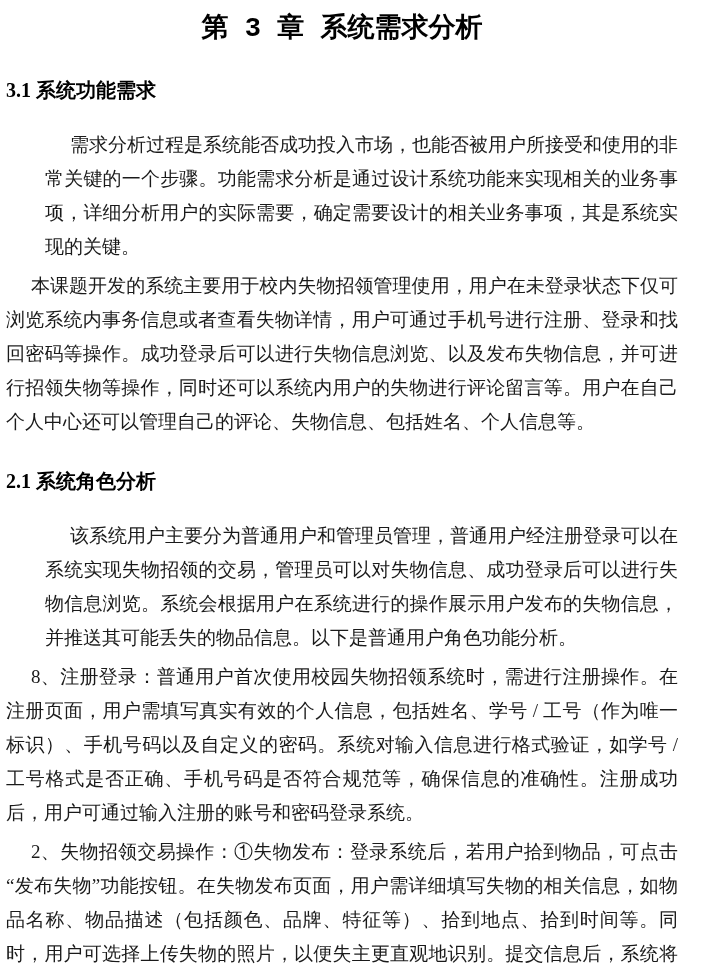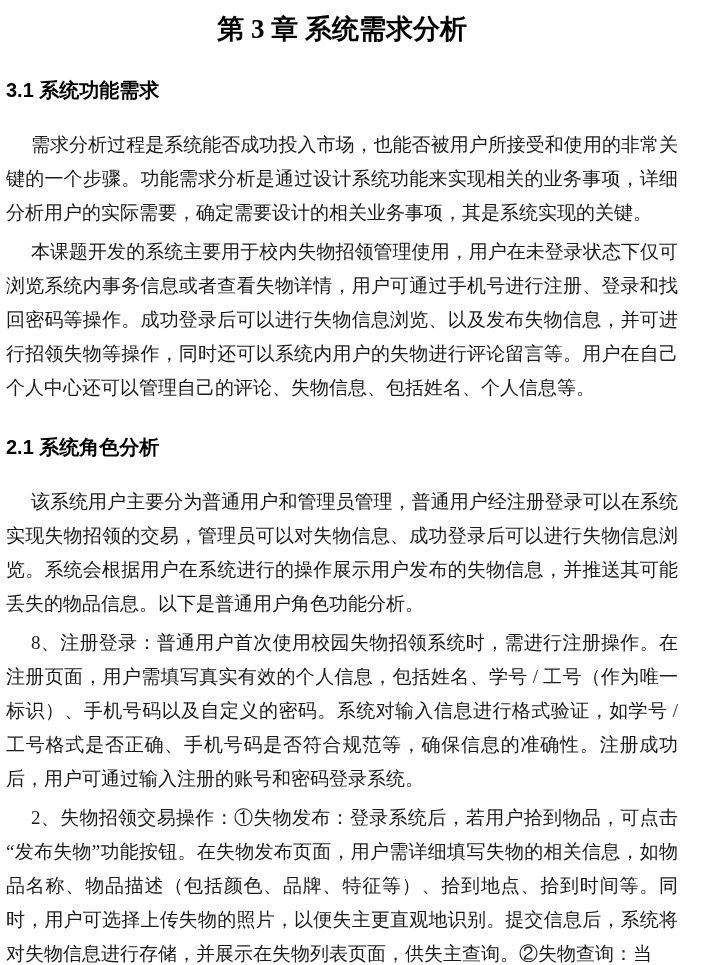--- a/index.html
+++ b/index.html
@@ -12,46 +12,47 @@
     width: 718px;
     height: 965px;
     box-sizing: border-box;
     padding: 10px 40px 0 6px;
     overflow: hidden;
     background: #ffffff;
     color: #1a1a1a;
   }
   .chapter-title {
     margin: 0;
-    font-family: Liberation Serif, serif;
+    font-family: Liberation Mono, monospace;
     font-weight: bold;
     font-size: 27px;
     line-height: 38px;
     text-align: center;
     color: #000000;
   }
   .section-heading {
     margin: 28px 0 0 0;
-    font-family: Liberation Sans, sans-serif;
+    font-family: Liberation Serif, serif;
     font-weight: bold;
     font-size: 20px;
     line-height: 28px;
     color: #000000;
   }
   .body-paragraph {
     margin: 5px 0 0 0;
     font-family: "Liberation Serif", "DejaVu Serif", serif;
     font-size: 19px;
     line-height: 34px;
     text-align: justify;
     text-indent: 25px;
     color: #1a1a1a;
   }
   .section-heading + .body-paragraph {
     margin-top: 24px;
+    margin-left: 39px;
   }
 </style>
 </head>
 <body>
 
 <div class="page">
 
   <h1 class="chapter-title">第 3 章 系统需求分析</h1>
 
   <section>

